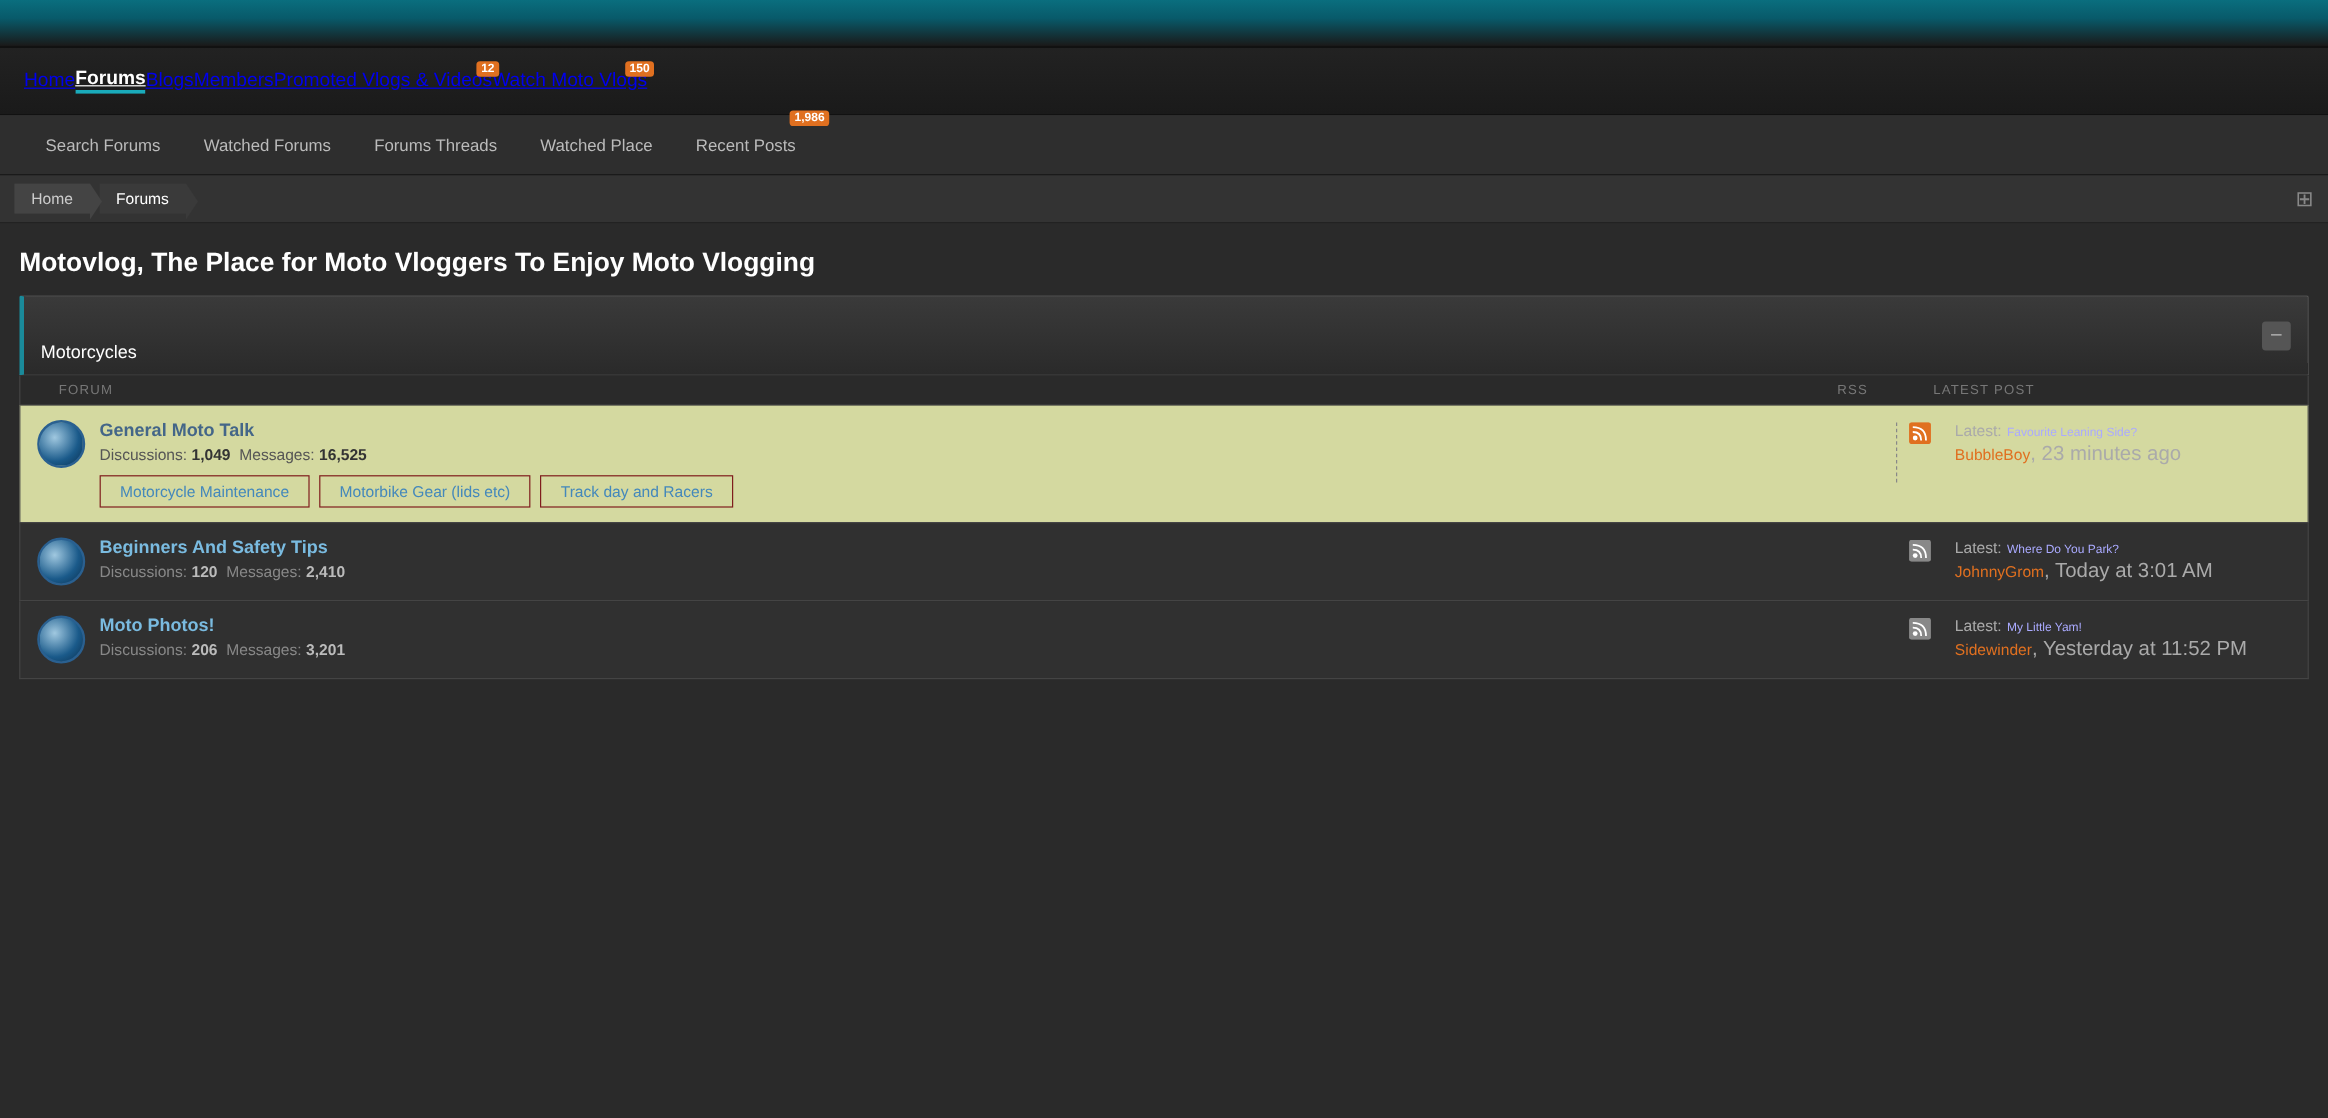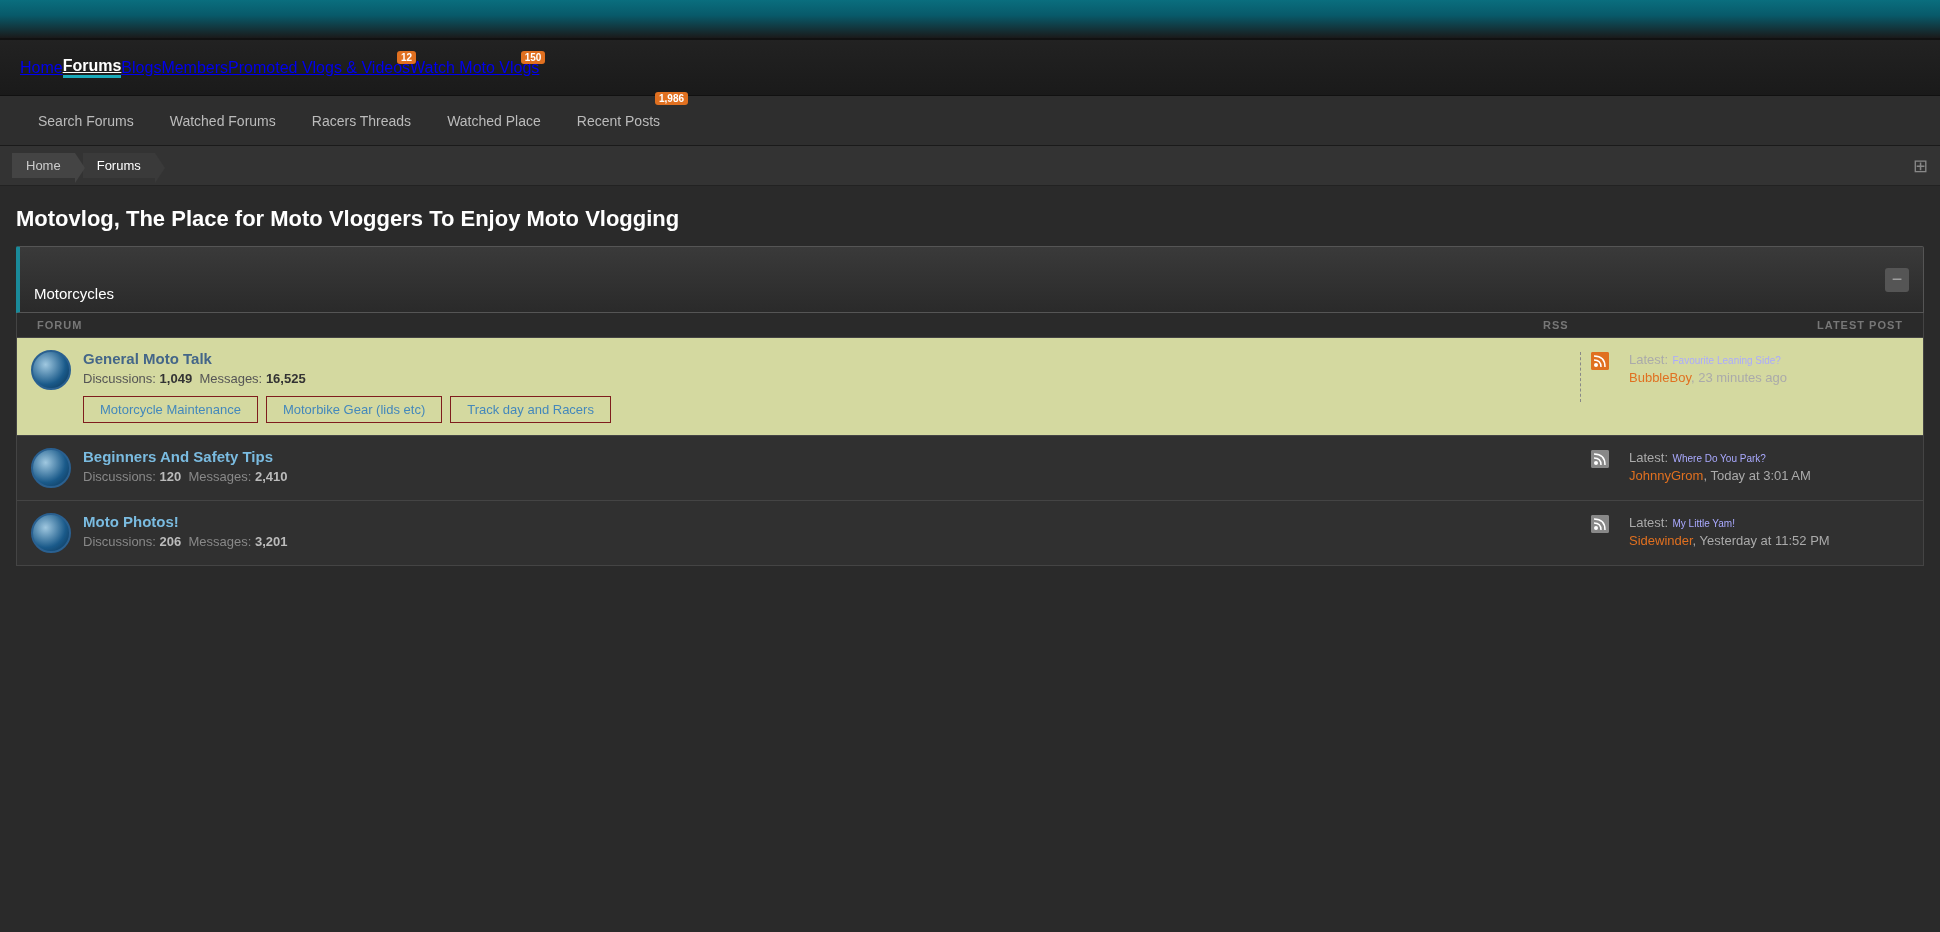--- a/index.html
+++ b/index.html
@@ -156,43 +156,42 @@
       border-radius: 3px;
     }
 
     
     .col-headers {
       background: #2a2a2a;
       border: 1px solid #444;
       border-top: none;
       display: flex;
       align-items: center;
-      padding: 6px 20px;
-      font-weight: bold;
+      padding: 6px 32px;
     }
 
     .col-forum {
       flex: 1;
       font-size: 11px;
       color: #777;
       text-transform: uppercase;
       letter-spacing: 1px;
     }
 
     .col-rss {
       width: 60px;
       font-size: 11px;
       color: #777;
       text-transform: uppercase;
       letter-spacing: 1px;
     }
 
     .col-latest {
       width: 300px;
-      text-align: right;
+      text-align: left;
       padding-left: 20px;
       font-size: 11px;
       color: #777;
       text-transform: uppercase;
       letter-spacing: 1px;
     }
 
     
     .forum-row {
       border: 1px solid #444;
@@ -316,21 +315,21 @@
     }
 
     .latest-user {
       color: #e07020;
       font-size: 13px;
       text-decoration: none;
     }
 
     .latest-time {
       color: #aaa;
-      font-size: 13px;
+      font-size: 17px;
     }
 
     .divider-line {
       border-right: 1px dashed #888;
       height: 50px;
       margin-right: 10px;
       flex-shrink: 0;
     }
 
     .badge-top {
@@ -388,21 +387,21 @@
 
 <nav class="sub-nav">
   <ul>
     <li>
       <a href="#">Search Forums</a>
     </li>
     <li>
       <a href="#">Watched Forums</a>
     </li>
     <li>
-      <a href="#">Racers Threads</a>
+      <a href="#">Forums Threads</a>
     </li>
     <li>
       <a href="#">Watched Place</a>
     </li>
     <li style="position:relative;">
       <span class="badge-top" style="right:-10px;top:-4px;">1,986</span>
       <a href="#">Recent Posts</a>
     </li>
   </ul>
 </nav>

